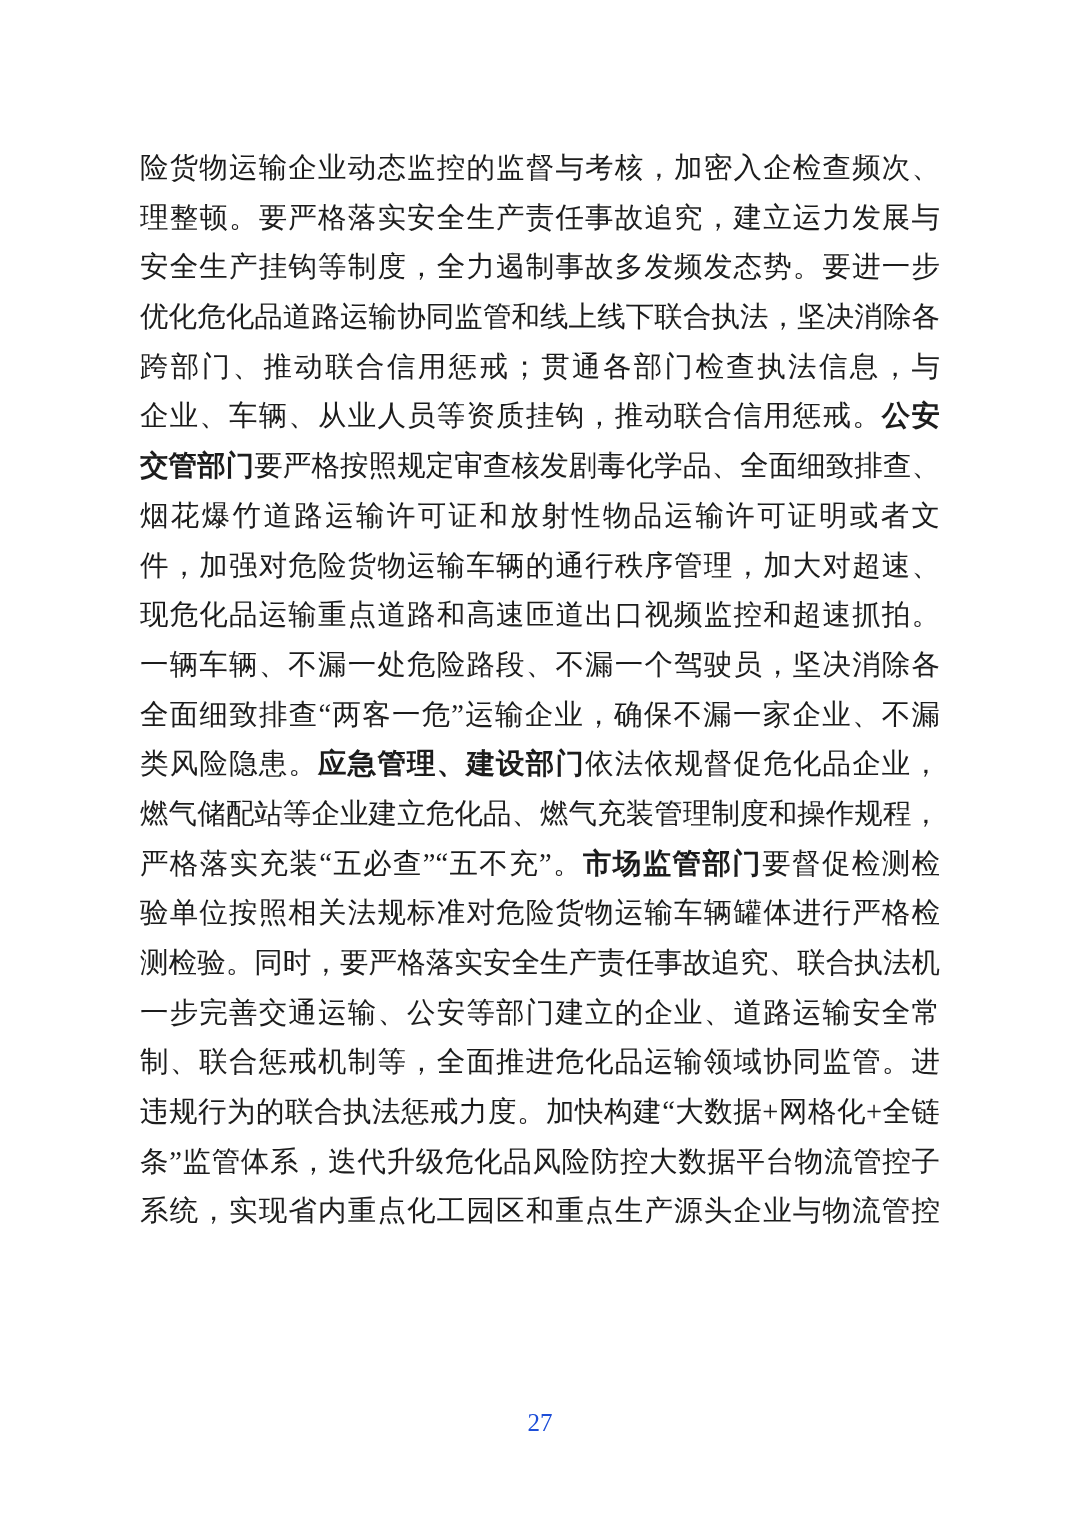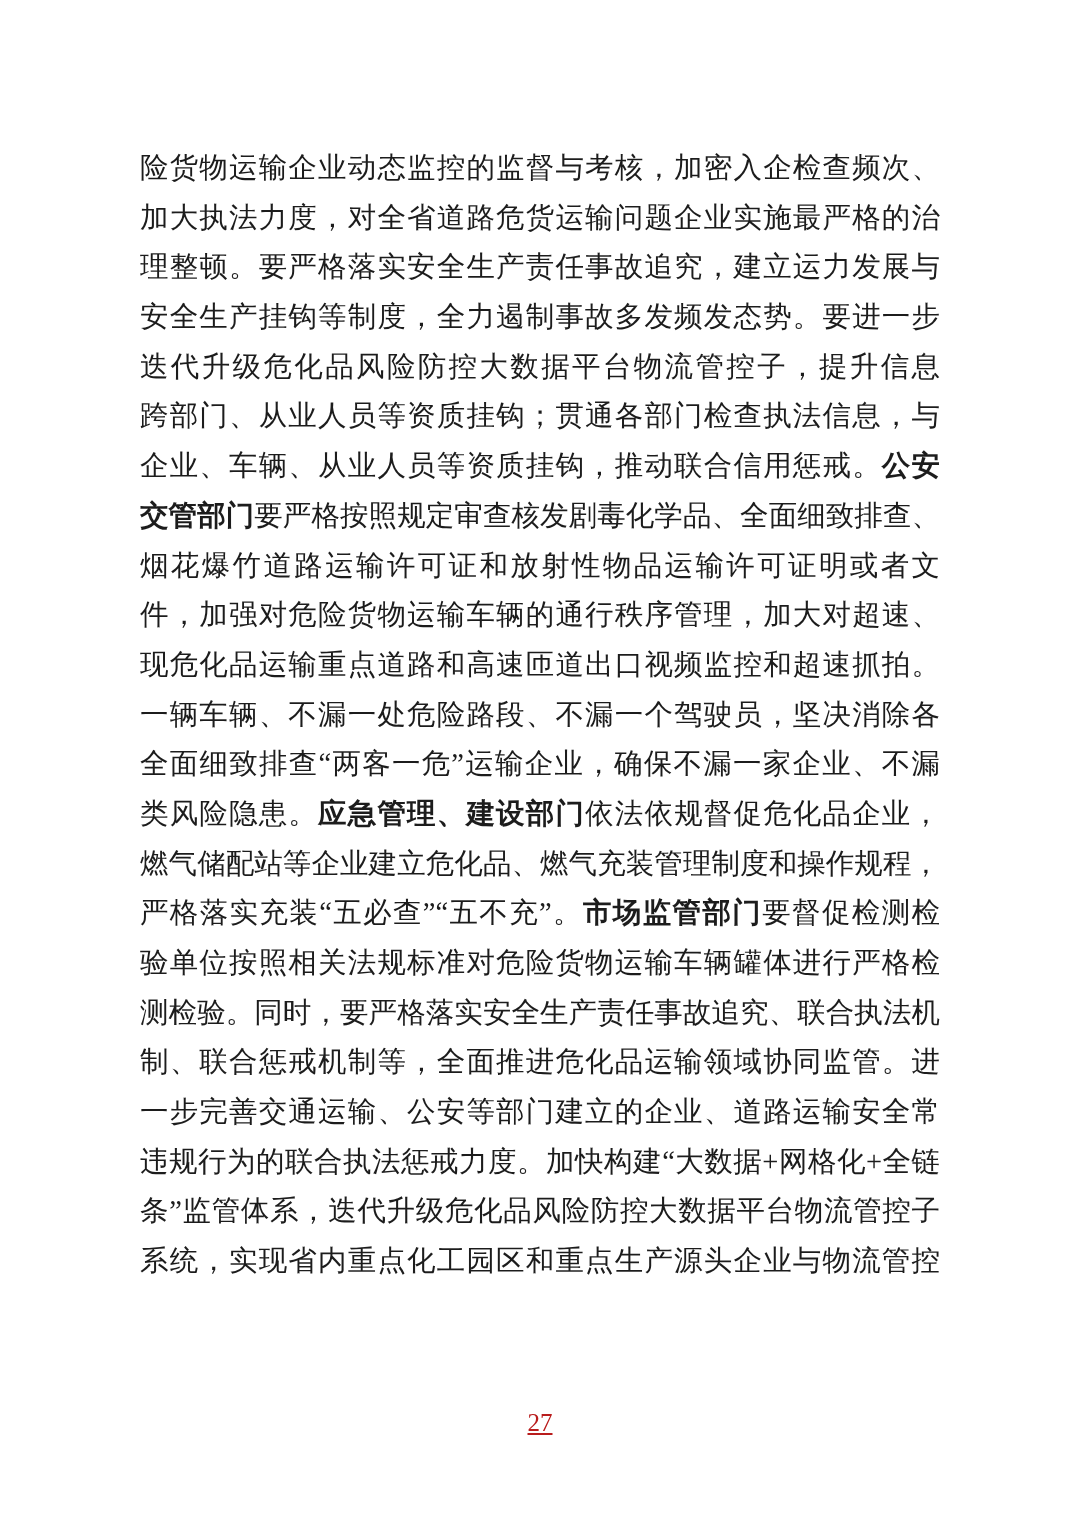--- a/index.html
+++ b/index.html
@@ -36,47 +36,45 @@
     font-weight: bold;
   }
   .page-number {
     position: absolute;
     top: 1408px;
     left: 0;
     width: 100%;
     text-align: center;
     font-size: 25px;
     line-height: 30px;
-    color: #b91c1c;
-    text-decoration: underline;
+    color: #1d4ed8;
   }
 </style>
 </head>
 <body>
 
 <div class="page">
   <div class="body-text" id="paragraph">
       <div class="text-line"><span>险货物运输企业动态监控的监督与考核，加密入企检查频次、</span></div>
-      <div class="text-line"><span>加大执法力度，对全省道路危货运输问题企业实施最严格的治</span></div>
       <div class="text-line"><span>理整顿。要严格落实安全生产责任事故追究，建立运力发展与</span></div>
       <div class="text-line"><span>安全生产挂钩等制度，全力遏制事故多发频发态势。要进一步</span></div>
-      <div class="text-line"><span>迭代升级危化品风险防控大数据平台物流管控子，提升信息</span></div>
-      <div class="text-line"><span>跨部门、从业人员等资质挂钩；贯通各部门检查执法信息，与</span></div>
+      <div class="text-line"><span>优化危化品道路运输协同监管和线上线下联合执法，坚决消除各</span></div>
+      <div class="text-line"><span>跨部门、推动联合信用惩戒；贯通各部门检查执法信息，与</span></div>
       <div class="text-line"><span>企业、车辆、从业人员等资质挂钩，推动联合信用惩戒。</span><span class="b">公安</span></div>
       <div class="text-line"><span class="b">交管部门</span><span>要严格按照规定审查核发剧毒化学品、全面细致排查、</span></div>
       <div class="text-line"><span>烟花爆竹道路运输许可证和放射性物品运输许可证明或者文</span></div>
       <div class="text-line"><span>件，加强对危险货物运输车辆的通行秩序管理，加大对超速、</span></div>
       <div class="text-line"><span>现危化品运输重点道路和高速匝道出口视频监控和超速抓拍。</span></div>
       <div class="text-line"><span>一辆车辆、不漏一处危险路段、不漏一个驾驶员，坚决消除各</span></div>
       <div class="text-line"><span>全面细致排查“两客一危”运输企业，确保不漏一家企业、不漏</span></div>
       <div class="text-line"><span>类风险隐患。</span><span class="b">应急管理、建设部门</span><span>依法依规督促危化品企业，</span></div>
       <div class="text-line"><span>燃气储配站等企业建立危化品、燃气充装管理制度和操作规程，</span></div>
       <div class="text-line"><span>严格落实充装“五必查”“五不充”。</span><span class="b">市场监管部门</span><span>要督促检测检</span></div>
       <div class="text-line"><span>验单位按照相关法规标准对危险货物运输车辆罐体进行严格检</span></div>
       <div class="text-line"><span>测检验。同时，要严格落实安全生产责任事故追究、联合执法机</span></div>
+      <div class="text-line"><span>一步完善交通运输、公安等部门建立的企业、道路运输安全常</span></div>
       <div class="text-line"><span>制、联合惩戒机制等，全面推进危化品运输领域协同监管。进</span></div>
-      <div class="text-line"><span>一步完善交通运输、公安等部门建立的企业、道路运输安全常</span></div>
       <div class="text-line"><span>违规行为的联合执法惩戒力度。加快构建“大数据+网格化+全链</span></div>
       <div class="text-line"><span>条”监管体系，迭代升级危化品风险防控大数据平台物流管控子</span></div>
       <div class="text-line"><span>系统，实现省内重点化工园区和重点生产源头企业与物流管控</span></div>
     </div>
   <div class="page-number">27</div>
 </div>
 
 </body></html>

